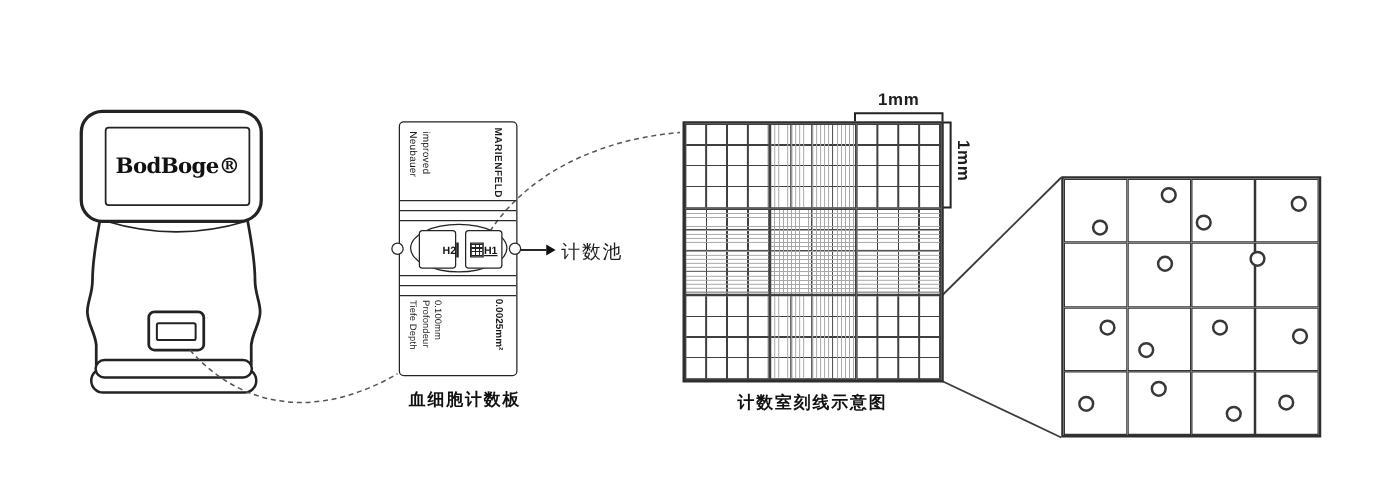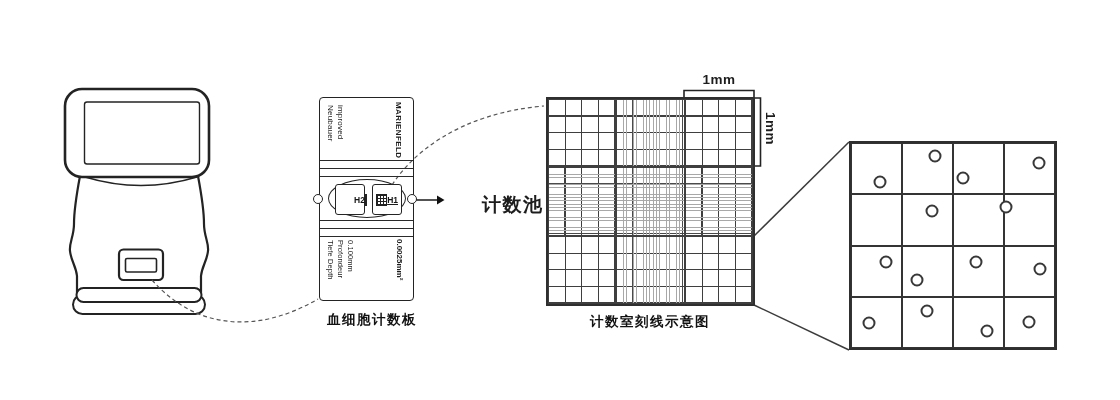--- a/index.html
+++ b/index.html
@@ -48,21 +48,21 @@
       repeating-linear-gradient(to bottom,transparent 0 15.5px,#4a4a4a 15.5px 16.6px),
       repeating-linear-gradient(to right,transparent 0 15.5px,#3f3f3f 15.5px 16.6px);}
   .cell.fb{background-image:
       repeating-linear-gradient(to right,transparent 0 2.6px,#a8a8a8 2.6px 3.32px),
       repeating-linear-gradient(to bottom,transparent 0 2.6px,#a8a8a8 2.6px 3.32px),
       repeating-linear-gradient(to right,transparent 0 15.5px,#4a4a4a 15.5px 16.6px),
       repeating-linear-gradient(to bottom,transparent 0 15.5px,#4a4a4a 15.5px 16.6px);}
 
   .dim-top{position:absolute;left:689px;top:72px;width:60px;text-align:center;font-weight:700;font-size:13.5px;letter-spacing:0.5px;}
   .dim-right{position:absolute;left:763px;top:112px;writing-mode:vertical-rl;font-weight:700;font-size:13.5px;letter-spacing:0.5px;}
-  .pointer-label{position:absolute;left:449px;top:192px;font-weight:700;font-size:19px;letter-spacing:1.5px;margin-left:33px;}
+  .pointer-label{position:absolute;left:449px;top:192px;font-weight:400;font-size:15px;letter-spacing:1.5px;}
 
   
   .mbox{position:absolute;left:849px;top:141px;width:208px;height:209px;box-sizing:border-box;
     border:2.2px solid #2f2f2f;display:grid;grid-template-columns:1fr 1fr 1fr 1fr;grid-template-rows:1fr 1fr 1fr 1fr;}
   .mcell{box-sizing:border-box;border:1px solid #343434;background:#fff;}
   .dots-layer{position:absolute;left:851px;top:143px;width:204px;height:205px;pointer-events:none;}
   .dot{position:absolute;width:13px;height:13px;box-sizing:border-box;border:2.3px solid #383838;border-radius:50%;background:#fff;transform:translate(-50%,-50%);}
 </style>
 </head>
 <body>
@@ -88,20 +88,21 @@
     <line x1="754" y1="236" x2="849" y2="142" stroke="#3c3c3c" stroke-width="1.5"></line>
     <line x1="754" y1="305" x2="849" y2="350" stroke="#3c3c3c" stroke-width="1.5"></line>
 
     <path d="M684,97 L684,90.5 L754,90.5 L754,97" fill="none" stroke="#232323" stroke-width="1.6"></path>
     <path d="M754.5,98 L760.5,98 L760.5,166 L754.5,166" fill="none" stroke="#232323" stroke-width="1.6"></path>
 
     <line x1="414" y1="200" x2="437" y2="200" stroke="#1a1a1a" stroke-width="1.5"></line>
     <polygon points="437,195.6 444.5,200 437,204.4" fill="#111111"></polygon>
   </svg>
 
+  <div class="logo-screen">BodBoge®</div>
 
   <div class="slide">
     <span class="vtext brand" style="left:6px;top:7px;">Neubauer</span>
     <span class="vtext brand" style="left:16px;top:7px;">improved</span>
     <span class="vtext marienfeld" style="left:74px;top:4px;">MARIENFELD</span>
 
     <div class="hline" style="top:62px;"></div>
     <div class="hline" style="top:70px;"></div>
     <div class="hline" style="top:78px;"></div>
     <div class="hline" style="top:122px;"></div>

